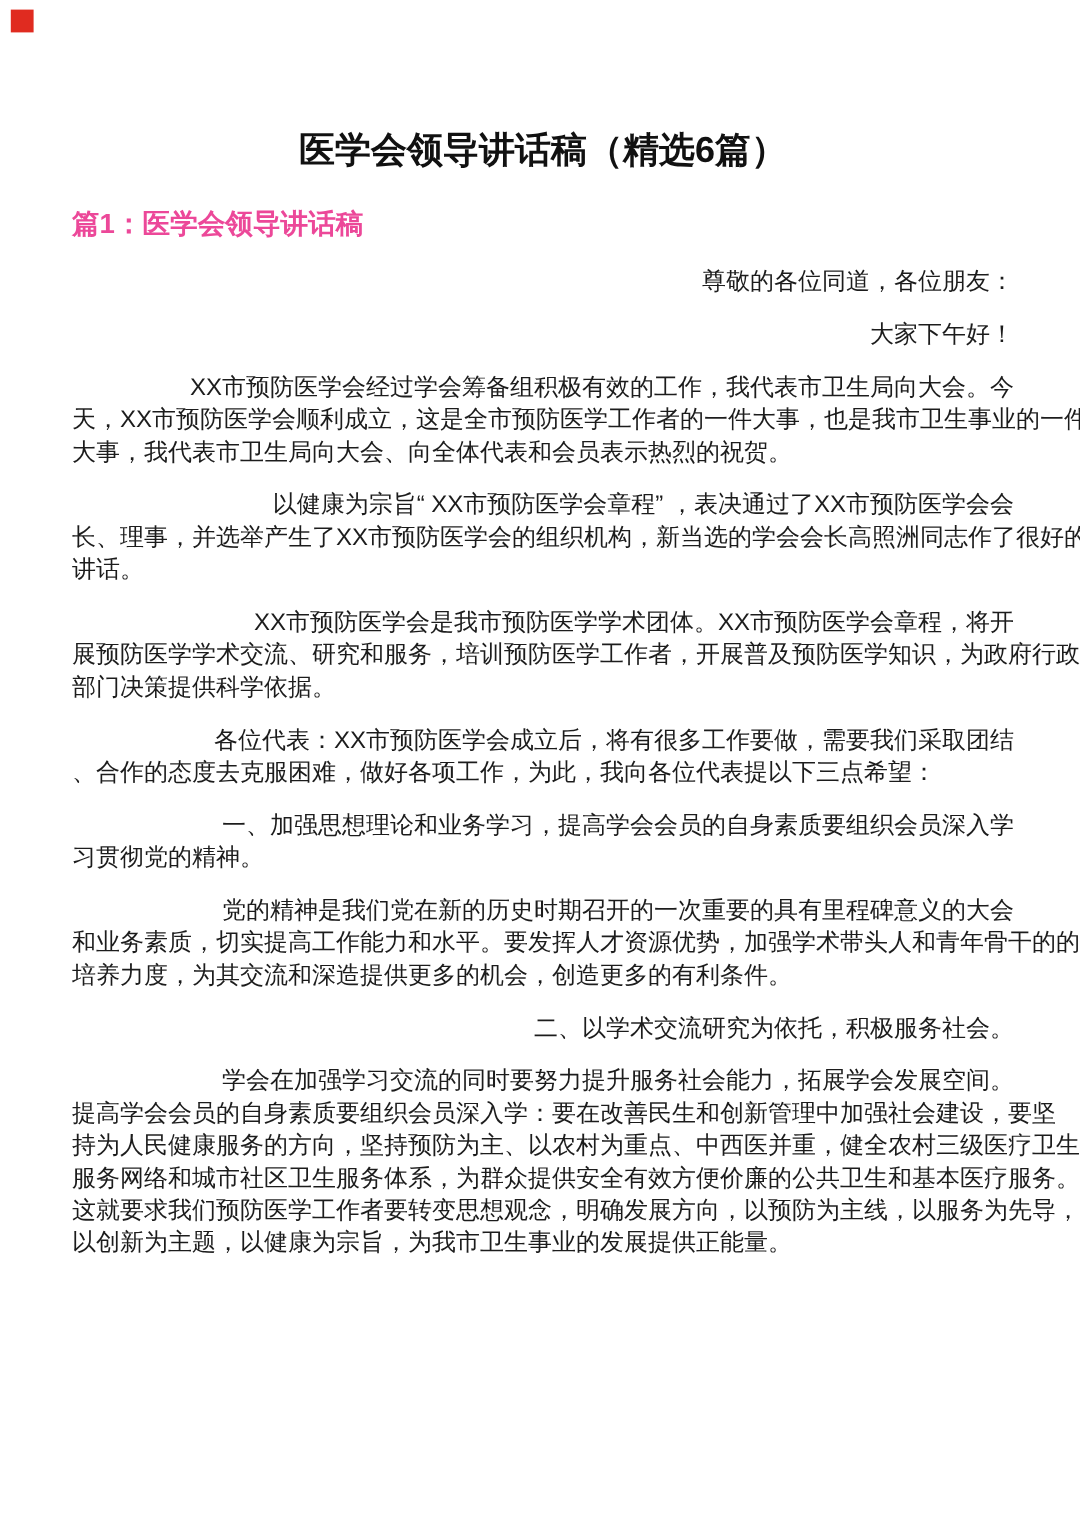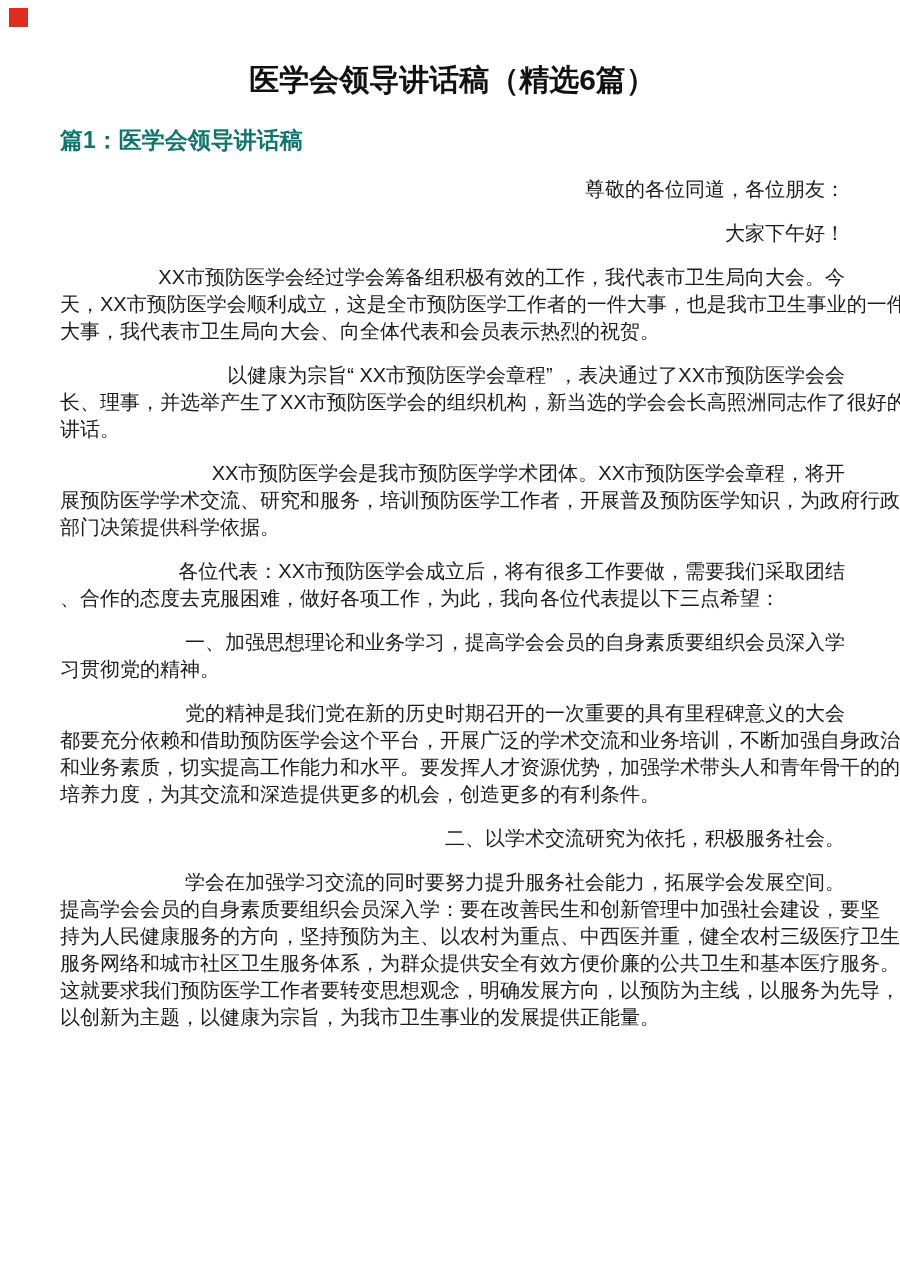--- a/index.html
+++ b/index.html
@@ -19,21 +19,21 @@
     position: absolute;
     left: 9px;
     top: 8px;
     width: 19px;
     height: 19px;
     background: #e02b20;
   }
   .content {
     box-sizing: border-box;
     width: 900px;
-    padding: 60px 55px 0 60px;
+    padding: 106px 55px 0 60px;
   }
   .doc-title {
     font-size: 30px;
     line-height: 40px;
     font-weight: bold;
     text-align: center;
     color: #111111;
     margin: 0;
     white-space: nowrap;
   }
@@ -58,21 +58,21 @@
     text-align: right;
   }
 </style>
 </head>
 <body style="background: rgb(255, 255, 255); color: rgb(28, 28, 28);">
 
 <div class="corner-marker" style="background: rgb(224, 43, 32);"></div>
 
 <div class="content">
   <h1 class="doc-title">医学会领导讲话稿（精选6篇）</h1>
-  <h2 class="section-heading" style="color: #0f766e;">篇1：医学会领导讲话稿</h2>
+  <h2 class="section-heading" style="color: #ec4899;">篇1：医学会领导讲话稿</h2>
   <div id="paragraphs">
       <div class="para">
         <div class="line">尊敬的各位同道，各位朋友：</div>
       </div>
       <div class="para">
         <div class="line">大家下午好！</div>
       </div>
       <div class="para">
         <div class="line">XX市预防医学会经过学会筹备组积极有效的工作，我代表市卫生局向大会。今</div>
         <div class="line">天，XX市预防医学会顺利成立，这是全市预防医学工作者的一件大事，也是我市卫生事业的一件</div>
@@ -91,21 +91,20 @@
       <div class="para">
         <div class="line">各位代表：XX市预防医学会成立后，将有很多工作要做，需要我们采取团结</div>
         <div class="line">、合作的态度去克服困难，做好各项工作，为此，我向各位代表提以下三点希望：</div>
       </div>
       <div class="para">
         <div class="line">一、加强思想理论和业务学习，提高学会会员的自身素质要组织会员深入学</div>
         <div class="line">习贯彻党的精神。</div>
       </div>
       <div class="para">
         <div class="line">党的精神是我们党在新的历史时期召开的一次重要的具有里程碑意义的大会</div>
-        <div class="line">都要充分依赖和借助预防医学会这个平台，开展广泛的学术交流和业务培训，不断加强自身政治</div>
         <div class="line">和业务素质，切实提高工作能力和水平。要发挥人才资源优势，加强学术带头人和青年骨干的的</div>
         <div class="line">培养力度，为其交流和深造提供更多的机会，创造更多的有利条件。</div>
       </div>
       <div class="para">
         <div class="line">二、以学术交流研究为依托，积极服务社会。</div>
       </div>
       <div class="para">
         <div class="line">学会在加强学习交流的同时要努力提升服务社会能力，拓展学会发展空间。</div>
         <div class="line">提高学会会员的自身素质要组织会员深入学：要在改善民生和创新管理中加强社会建设，要坚</div>
         <div class="line">持为人民健康服务的方向，坚持预防为主、以农村为重点、中西医并重，健全农村三级医疗卫生</div>

